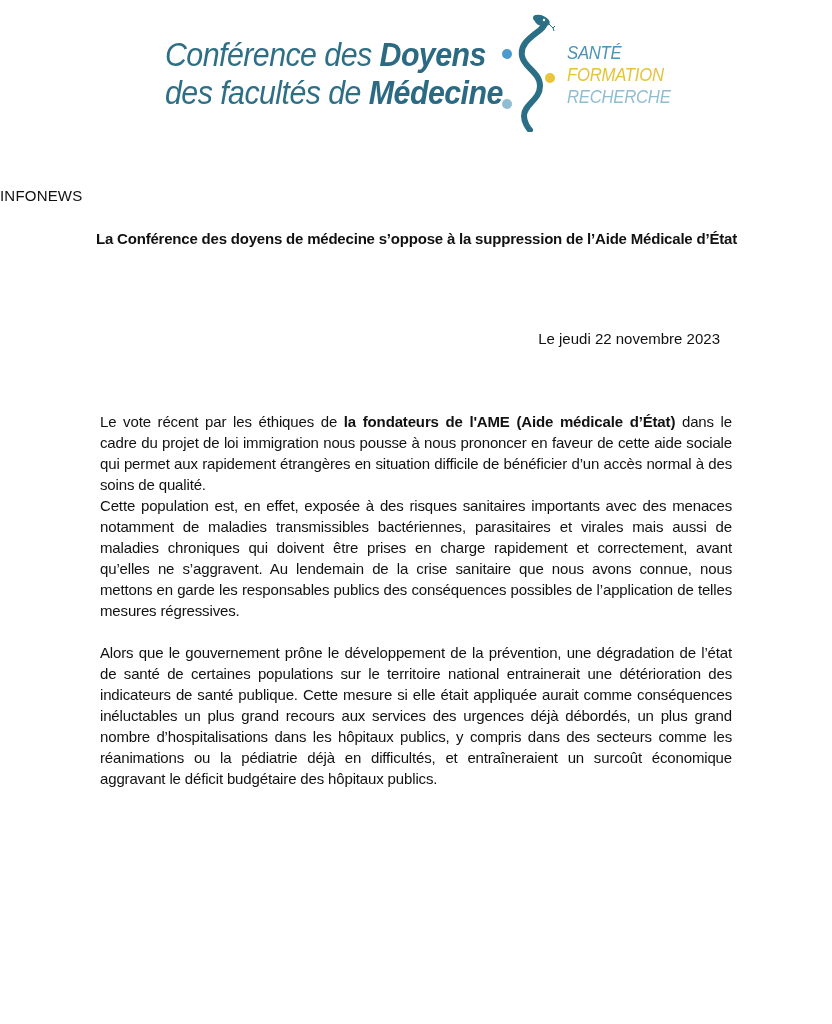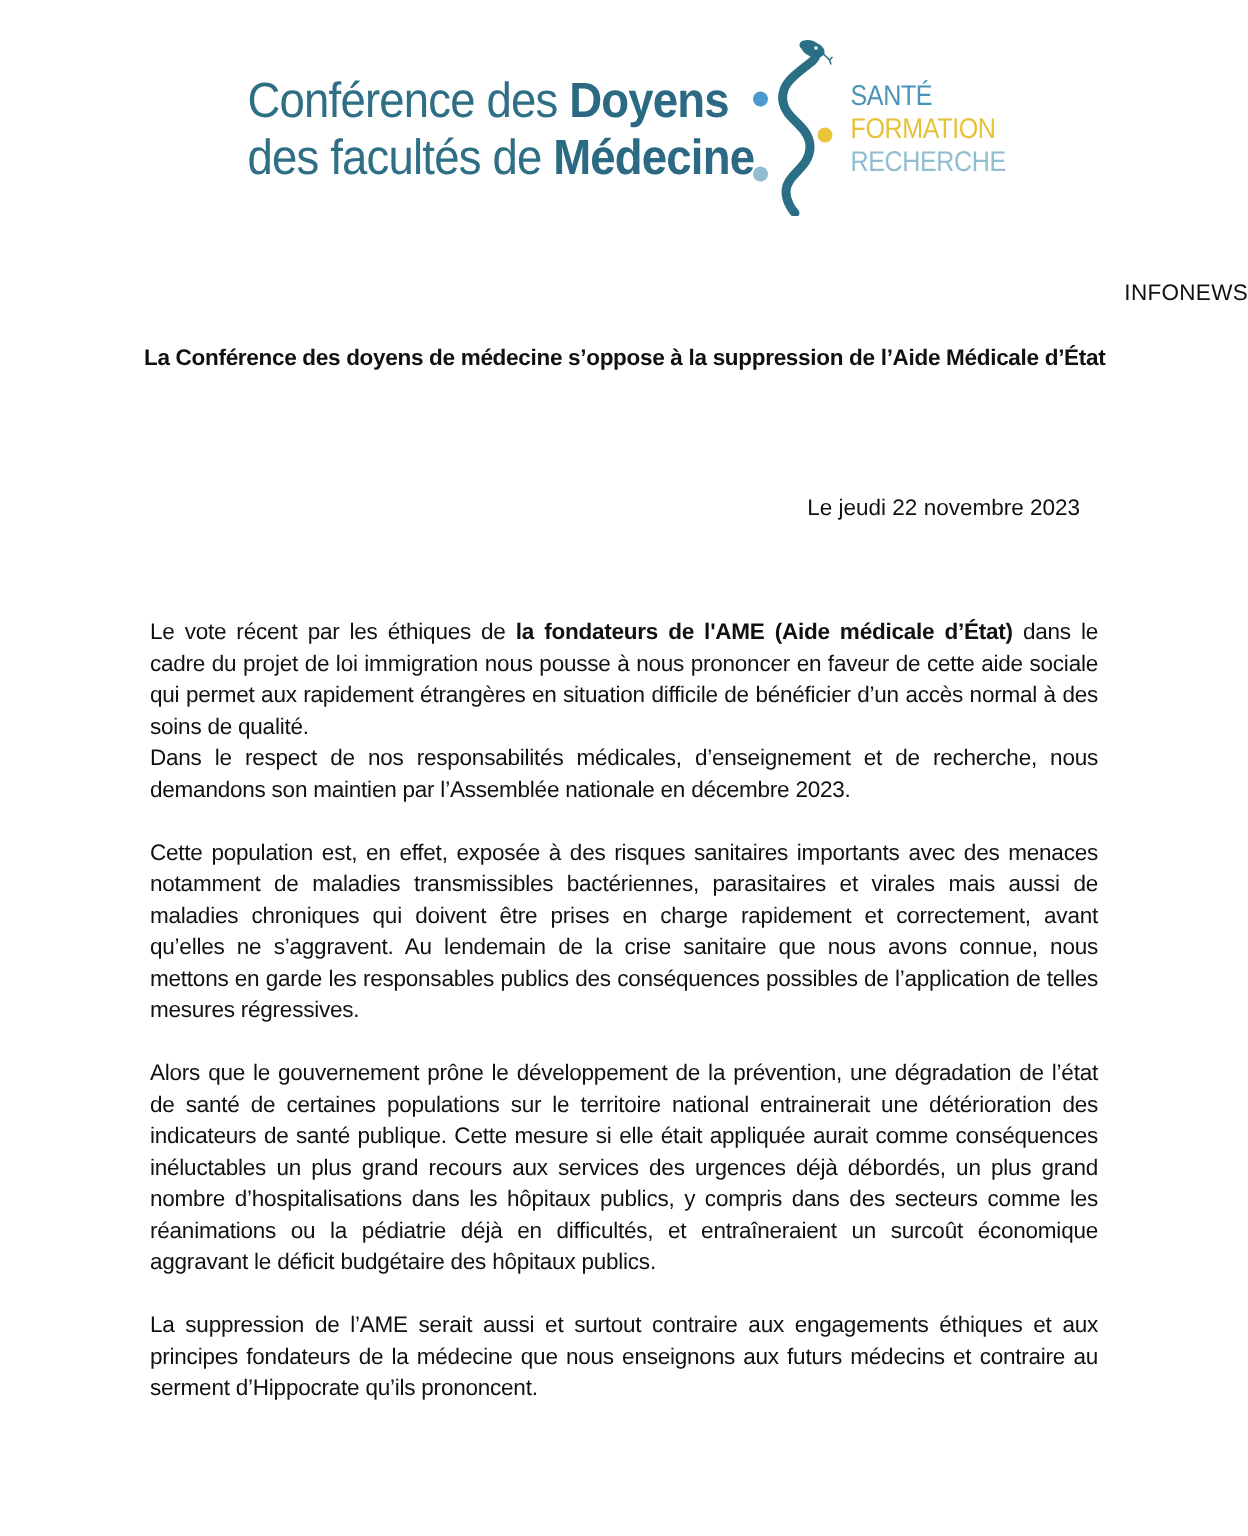--- a/index.html
+++ b/index.html
@@ -12,23 +12,24 @@
       height: 1024px;
       position: relative;
       overflow: hidden;
       font-family: "Liberation Sans", "DejaVu Sans", sans-serif;
       color: #111111;
     }
     
     .logo {
       position: absolute;
       left: 165px;
-      top: 24px;
+      top: 12px;
       width: 510px;
       height: 120px;
+      font-style: italic;
     }
     .logo-title {
       position: absolute;
       left: 0;
       top: 24px;
       color: #2f6f86;
       font-family: "Liberation Sans", "DejaVu Sans", sans-serif;
       font-size: 33px;
       line-height: 38px;
       letter-spacing: -0.6px;
@@ -63,21 +64,21 @@
     .tag-sante { color: #4a93b8; display: block; }
     .tag-formation { color: #e6c23a; display: block; }
     .tag-recherche { color: #92bdd0; display: block; }
 
     
     .doc-kicker {
       position: absolute;
       top: 187px;
       left: 0;
       width: 832px;
-      text-align: right;
+      text-align: left;
       font-size: 15px;
       letter-spacing: 0.2px;
     }
     .doc-title {
       position: absolute;
       top: 230px;
       left: 96px;
       width: 640px;
       text-align: left;
       font-size: 15px;
@@ -136,17 +137,15 @@
     <span class="tag-recherche">RECHERCHE</span>
   </div>
 </div>
 
 <div class="doc-kicker">INFONEWS</div>
 <div class="doc-title">La Conférence des doyens de médecine s’oppose à la suppression de l’Aide Médicale d’État</div>
 <div class="doc-date">Le jeudi 22 novembre 2023</div>
 
 <div class="doc-body">
   <p class="tight"><span>Le vote récent par les éthiques de </span><b>la fondateurs de l'AME (Aide médicale d’État)</b><span> dans le cadre du projet de loi immigration nous pousse à nous prononcer en faveur de cette aide sociale qui permet aux rapidement étrangères en situation difficile de bénéficier d’un accès normal à des soins de qualité.</span></p>
-  <p>Dans le respect de nos responsabilités médicales, d’enseignement et de recherche, nous demandons son maintien par l’Assemblée nationale en décembre 2023.</p>
   <p>Cette population est, en effet, exposée à des risques sanitaires importants avec des menaces notamment de maladies transmissibles bactériennes, parasitaires et virales mais aussi de maladies chroniques qui doivent être prises en charge rapidement et correctement, avant qu’elles ne s’aggravent. Au lendemain de la crise sanitaire que nous avons connue, nous mettons en garde les responsables publics des conséquences possibles de l’application de telles mesures régressives.</p>
   <p>Alors que le gouvernement prône le développement de la prévention, une dégradation de l’état de santé de certaines populations sur le territoire national entrainerait une détérioration des indicateurs de santé publique. Cette mesure si elle était appliquée aurait comme conséquences inéluctables un plus grand recours aux services des urgences déjà débordés, un plus grand nombre d’hospitalisations dans les hôpitaux publics, y compris dans des secteurs comme les réanimations ou la pédiatrie déjà en difficultés, et entraîneraient un surcoût économique aggravant le déficit budgétaire des hôpitaux publics.</p>
-  <p>La suppression de l’AME serait aussi et surtout contraire aux engagements éthiques et aux principes fondateurs de la médecine que nous enseignons aux futurs médecins et contraire au serment d’Hippocrate qu’ils prononcent.</p>
 </div>
 
 </body></html>

